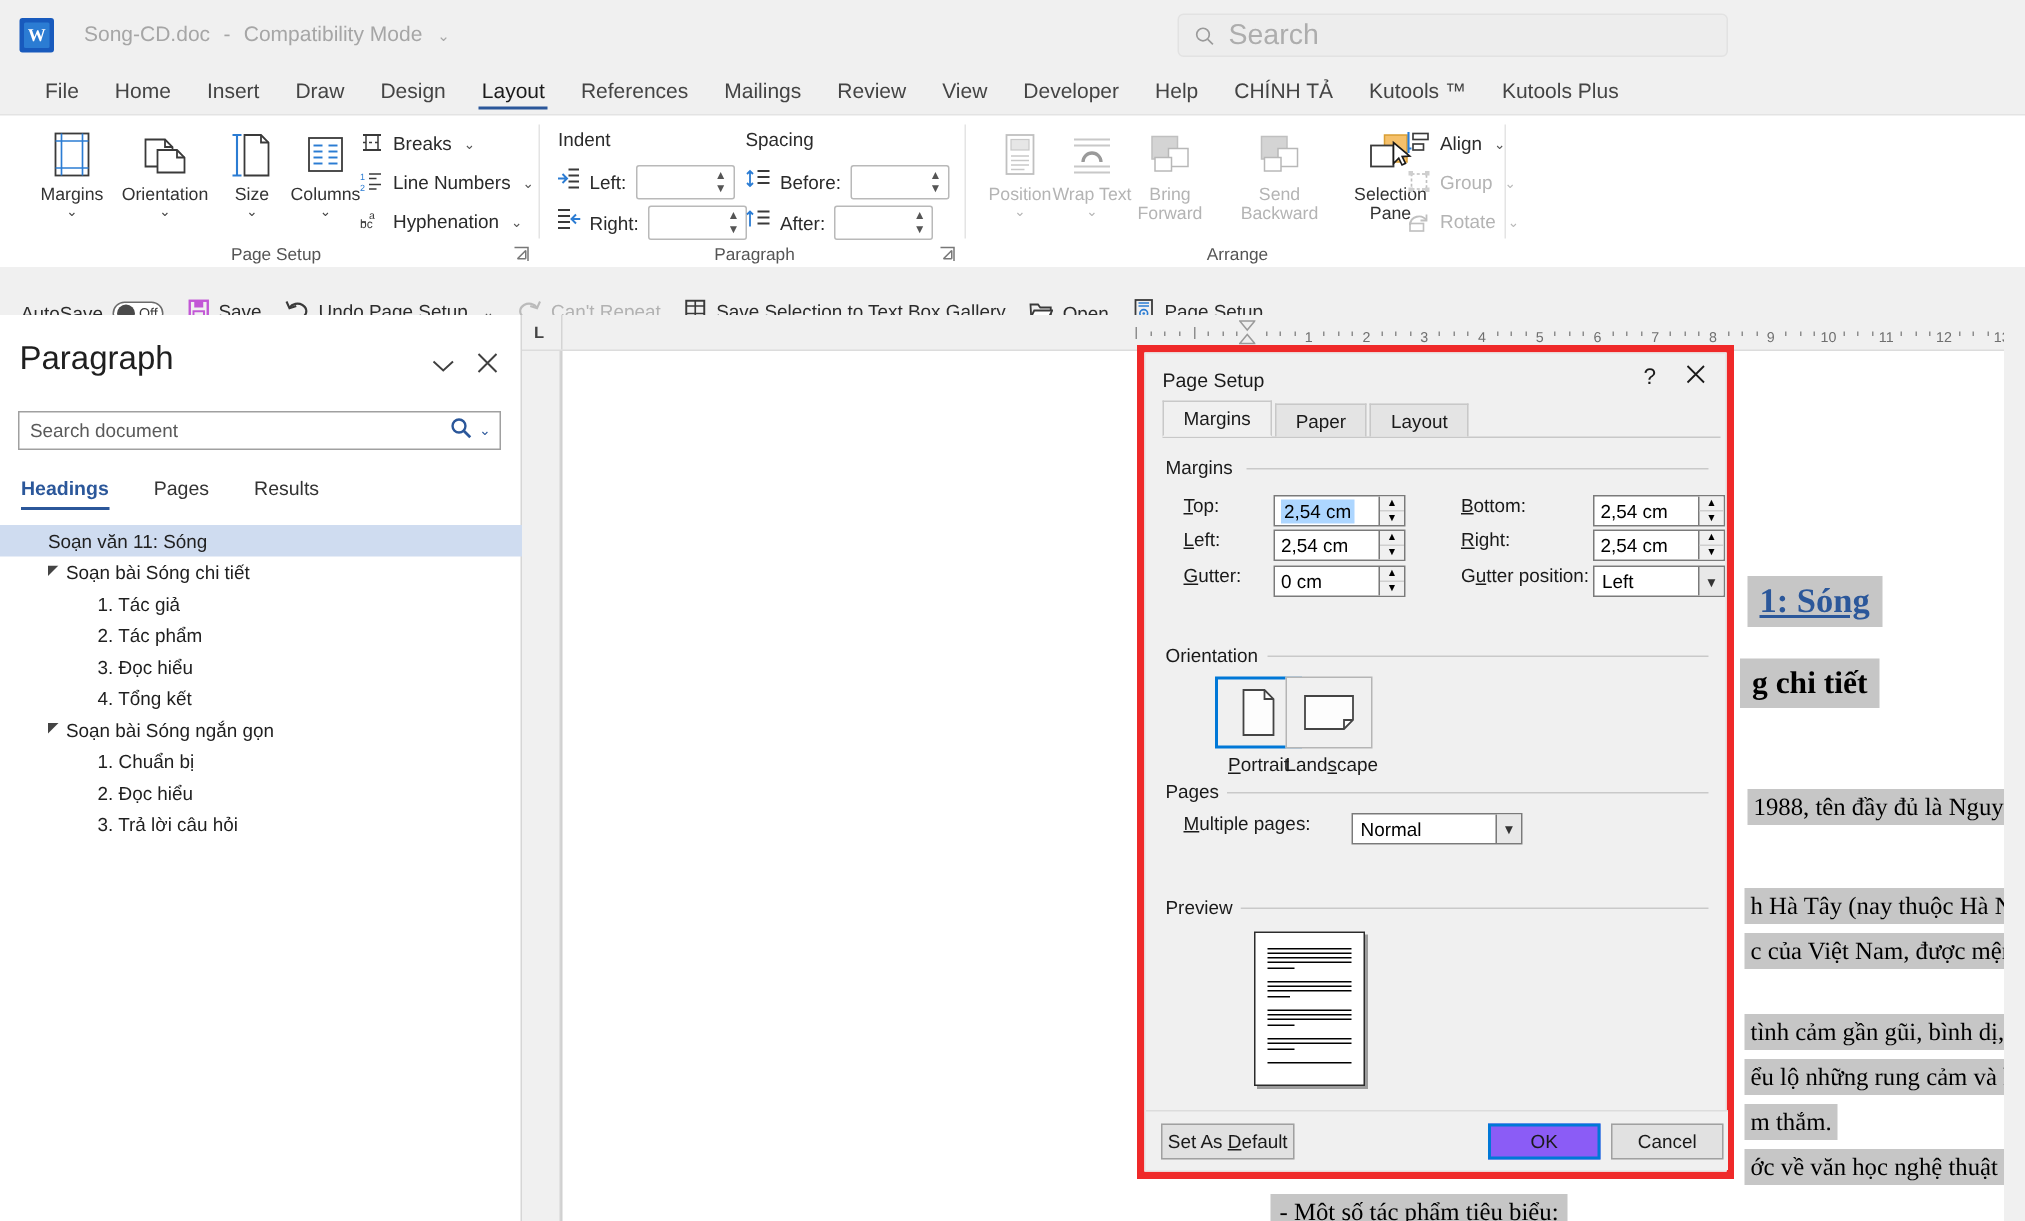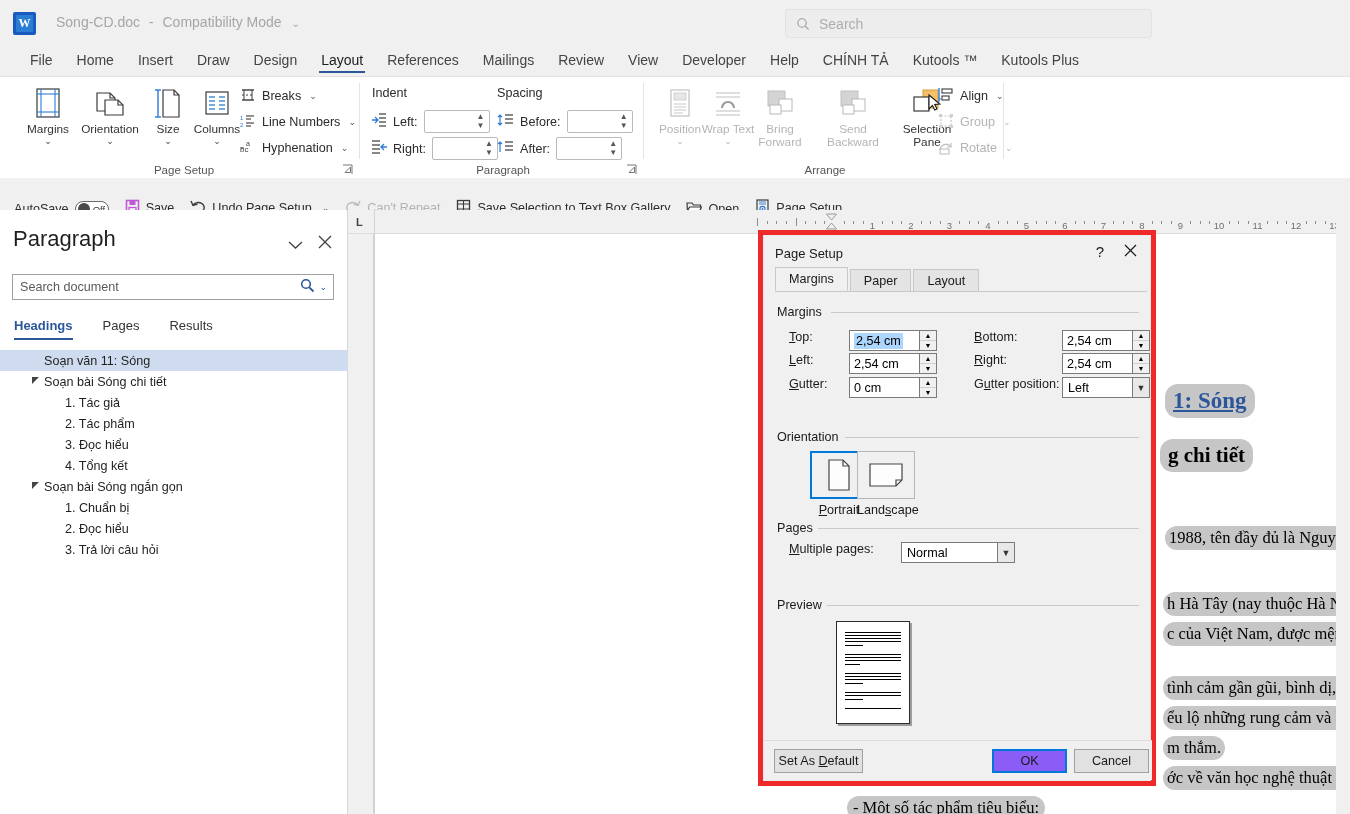--- a/index.html
+++ b/index.html
@@ -38,21 +38,21 @@
     font-size: 14px; color: #a6a6a6; white-space: nowrap;
   }
   .doc-title .chev { font-size: 10px; margin-left: 6px; color:#a6a6a6; }
 
   .searchbox {
     position: absolute; left: 785px; top: 9px; width: 367px; height: 29px;
     background: #ededed; border: 1px solid #e2e2e2; border-radius: 4px;
     display: flex; align-items: center; padding-left: 10px;
   }
   .searchbox .sicon { color:#9a9a9a; font-size: 14px; margin-right: 9px; display:flex; }
-  .searchbox .sph { color: #adadad; font-size: 14px; }
+  .searchbox .sph { color: #adadad; font-size: 19px; }
 
   
   .tabstrip {
     position: absolute; left: 0; top: 46px; width: 1350px; height: 30px;
     background: #f0f0f0;
     display: flex; align-items: center; padding-left: 18px;
   }
   .tab {
     font-size: 14px; color: #444; padding: 2px 12px 4px 12px;
     white-space: nowrap; position: relative;
@@ -175,21 +175,20 @@
   }
 
   .page {
     position:absolute; left: 26px; top: 24px; width: 976px; height: 580px;
     background:#ffffff; border-left:1px solid #d0d0d0;
   }
   .pagegap { position:absolute; left: 0; top: 24px; width: 26px; height:580px; background:#f0f0f0; border-right:1px solid #d4d4d4;}
   .doctext {
     position:absolute; font-family: "Liberation Serif", serif; color:#000;
     white-space: nowrap;
-    border-radius: 13px;
   }
   .hl { background: #c6c6c6; }
   .h1line { font-size: 23px; font-weight: bold; }
   .h2line { font-size: 21px; font-weight: bold; }
   .bodyline { font-size: 16.5px; }
 
   
   .redframe {
     position:absolute; left: 758px; top: 230px; width: 398px; height: 556px;
     border: 5px solid #ef2929; background: transparent; z-index: 40;
@@ -748,21 +747,21 @@
       <span class="dd">⌄</span>
     </div>
 
     <div class="nav-tabs">
       <div class="nav-tab active">Headings</div>
       <div class="nav-tab">Pages</div>
       <div class="nav-tab">Results</div>
     </div>
 
     <div class="nav-list">
-      <div class="nav-item sel" style="padding-left:44px;">
+      <div class="nav-item sel" style="padding-left:32px;">
         <span class="txt">Soạn văn 11: Sóng</span>
       </div>
       <div class="nav-item" style="padding-left:32px;">
         <span class="tri">
           <svg width="8" height="8" viewBox="0 0 8 8">
               <path d="M0 0 L7 0 L0 7 Z" fill="#444"></path>
             </svg>
         </span>
         <span class="txt">Soạn bài Sóng chi tiết</span>
       </div>

